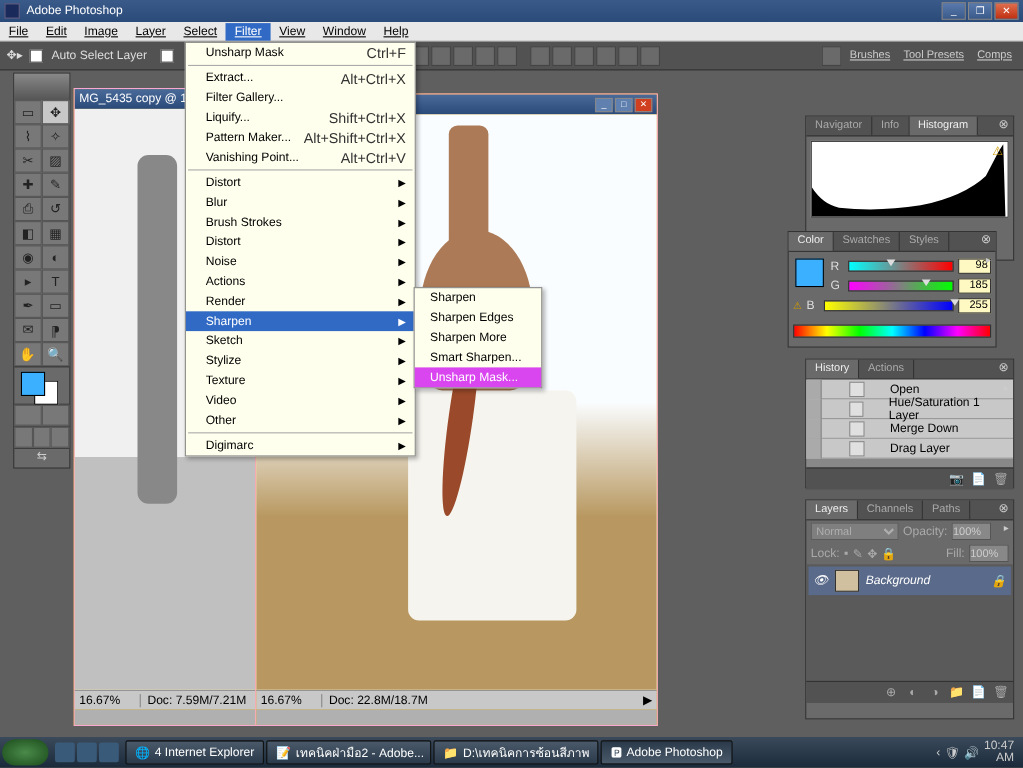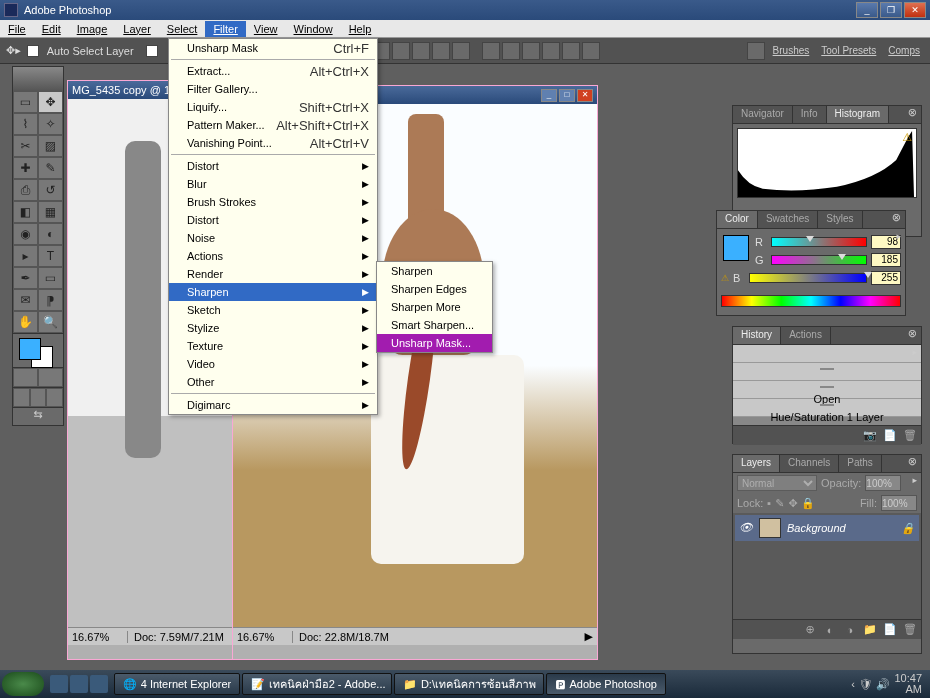--- a/index.html
+++ b/index.html
@@ -54,21 +54,21 @@
 .dropdown { position: absolute; left: 168px; top: 38px; width: 210px; background: #ffffee; border: 1px solid #888; box-shadow: 2px 2px 4px rgba(0,0,0,0.3); z-index: 100; }
 .dropdown .mitem { height: 18px; display: flex; align-items: center; padding: 0 8px 0 18px; position: relative; }
 .dropdown .mitem.hl { background: #316ac5; color: #fff; }
 .dropdown .mitem .sc { margin-left: auto; color: #333; font-size: 13px; }
 .dropdown .mitem .arrow { margin-left: auto; font-size: 9px; }
 .dropdown .sep { height: 1px; background: #aaa; margin: 2px 2px; }
 
 
 .submenu { position: absolute; left: 376px; top: 261px; width: 117px; background: #ffffee; border: 1px solid #888; box-shadow: 2px 2px 4px rgba(0,0,0,0.3); z-index: 101; }
 .submenu .mitem { height: 18px; display: flex; align-items: center; padding: 0 8px 0 14px; }
-.submenu .mitem.hl { background: #a21caf; color: #fff; }
+.submenu .mitem.hl { background: #d946ef; color: #fff; }
 
 
 .panel { position: absolute; background: #6a6a6a; border: 1px solid #333; }
 .panel .ptabs { height: 18px; background: #525252; display: flex; border-bottom: 1px solid #333; }
 .panel .ptab { padding: 2px 8px; color: #aaa; font-size: 10px; border-right: 1px solid #333; }
 .panel .ptab.act { background: #6a6a6a; color: #eee; }
 .panel .pbody { padding: 4px; }
 .panel .pclose { margin-left: auto; padding: 0 4px; color: #ccc; }
 .panel .parrow { position: absolute; right: 4px; top: 20px; color: #ccc; font-size: 9px; }
 
@@ -83,21 +83,21 @@
 .cslider .bar.r { background: linear-gradient(90deg,#0ff,#f00); }
 .cslider .bar.g { background: linear-gradient(90deg,#f0f,#0f0); }
 .cslider .bar.b { background: linear-gradient(90deg,#ff0,#00f); }
 .cslider .val { width: 30px; height: 14px; background: #fef9c3; border: 1px solid #333; text-align: right; padding: 0 2px; font-size: 10px; }
 .cslider .handle { position: absolute; top: -2px; width: 0; height: 0; border-left: 4px solid transparent; border-right: 4px solid transparent; border-top: 6px solid #ddd; }
 .colorbar { height: 12px; background: linear-gradient(90deg,#f00,#ff0,#0f0,#0ff,#00f,#f0f,#f00); margin: 4px; border: 1px solid #333; }
 .colorswatch { width: 26px; height: 26px; background: #3ab0ff; border: 1px solid #000; margin: 2px 6px 2px 2px; float: left; }
 
 
 .histlist { background: #888; }
-.histrow { height: 18px; background: #c8c8c8; border-bottom: 1px solid #999; display: flex; align-items: center; padding: 0 4px; gap: 23px; flex-direction: column; }
+.histrow { height: 18px; background: #c8c8c8; border-bottom: 1px solid #999; display: flex; align-items: center; padding: 0 4px; gap: 23px; }
 .histrow .hicon { width: 14px; height: 14px; background: #e0e0e0; border: 1px solid #888; }
 .histrow .gutter { width: 14px; height: 18px; background: #aaa; border-right: 1px solid #888; margin-left: -4px; margin-right: 2px; }
 
 
 .layersbody { padding: 2px; }
 .layerrow { height: 26px; background: #5a6a8a; display: flex; align-items: center; padding: 0 4px; gap: 6px; color: #fff; font-style: italic; }
 .layerrow .eye { width: 14px; height: 14px; }
 .layerrow .thumb { width: 22px; height: 20px; background: #d0c0a0; border: 1px solid #333; }
 .layerrow .lock { margin-left: auto; }
 .layercombo { display: flex; gap: 4px; align-items: center; padding: 2px 4px; color: #aaa; font-size: 10px; }

